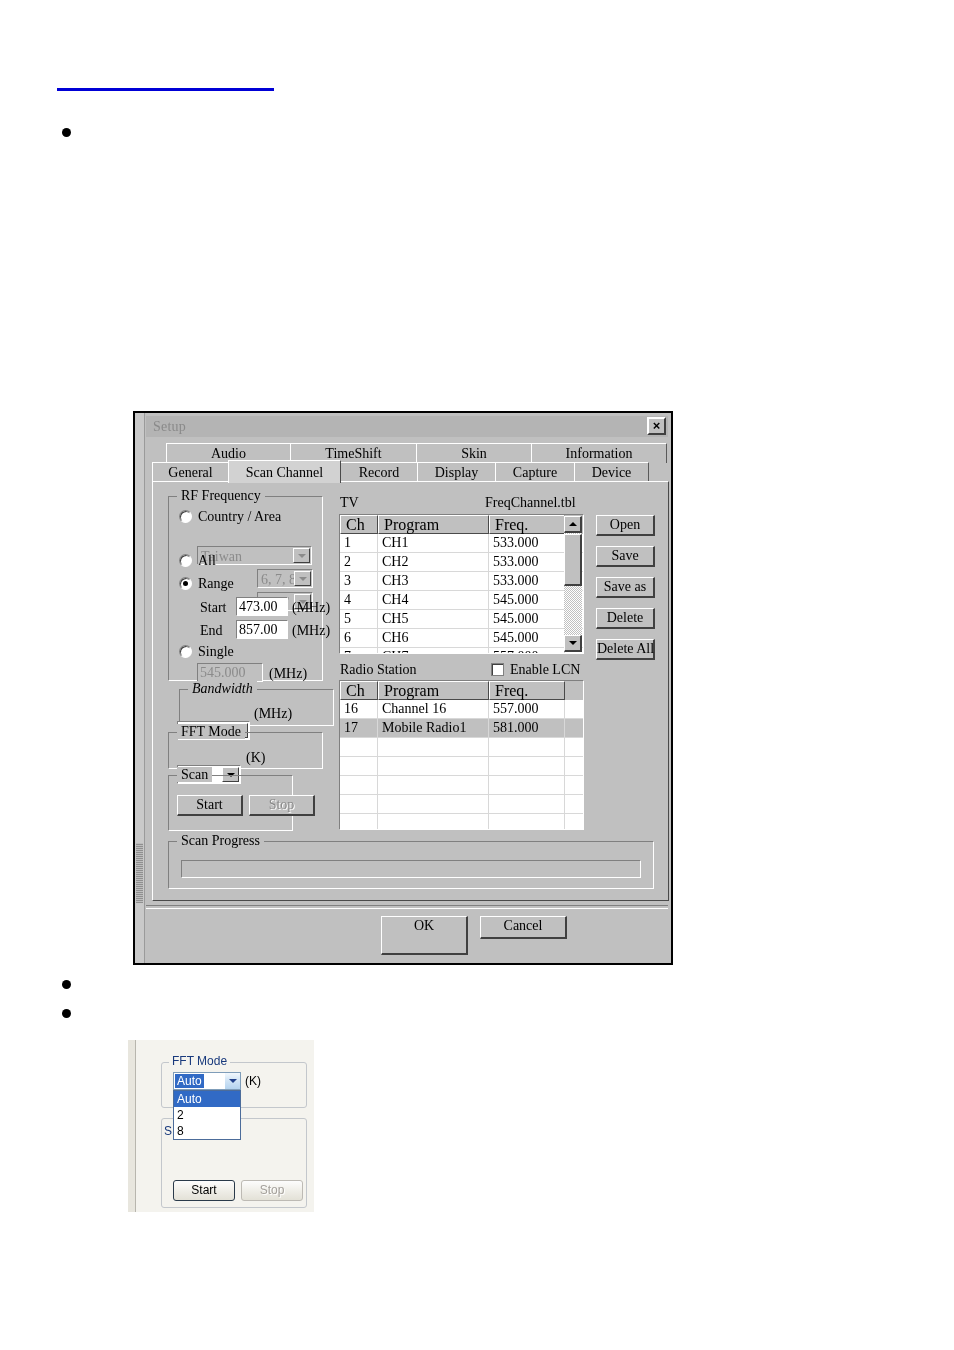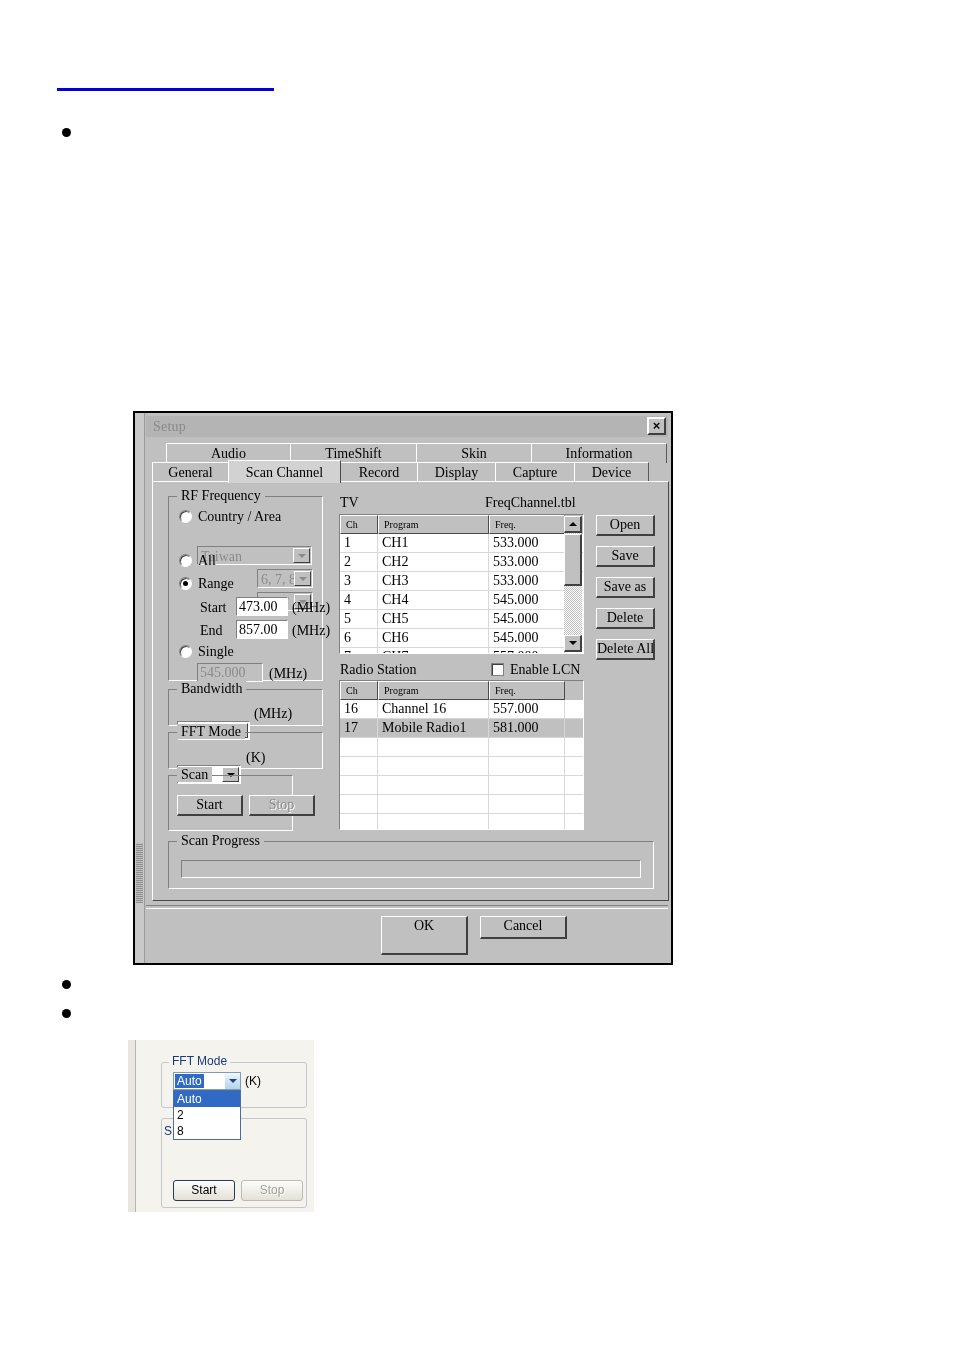--- a/index.html
+++ b/index.html
@@ -299,21 +299,21 @@
     display: flex;
     height: 19px;
     background: #c0c0c0;
   }
   .lhead div {
     border-top: 1px solid #ffffff;
     border-left: 1px solid #ffffff;
     border-right: 1px solid #4a4a4a;
     border-bottom: 1px solid #4a4a4a;
     box-sizing: border-box;
-    font-size: 10px;
+    font-size: 16px;
     line-height: 17px;
     padding-left: 5px;
     color: #000;
   }
   .lrow {
     display: flex;
     height: 18px;
     border-bottom: 1px solid #d8d8d8;
   }
   .lrow.sel { background: #c0c0c0; }
@@ -566,21 +566,21 @@
 
     <span class="lbl" style="left:47px; top:141px;">End</span>
     <div class="field" style="left:83px; top:138px; width:52px; height:19px;">857.00</div>
     <span class="lbl" style="left:139px; top:141px;">(MHz)</span>
 
     <div class="radio" style="left:26px; top:163px;"></div>
     <span class="lbl" style="left:45px; top:162px;">Single</span>
     <div class="field disabled" style="left:44px; top:181px; width:66px; height:19px;">545.000</div>
     <span class="lbl" style="left:116px; top:184px;">(MHz)</span>
 
-    <div class="group" style="left:15px; top:207px; width:155px; height:37px;">
+    <div class="group" style="left:26px; top:207px; width:155px; height:37px;font-style:italic;">
       <span class="group-title">Bandwidth</span>
     </div>
     <div class="combo" style="left:24px; top:221px; width:73px; height:19px;">
       <span class="combo-text">6</span>
       <div class="combo-arrow">
           <div class="tri-down"></div>
         </div>
     </div>
     <span class="lbl" style="left:101px; top:224px;">(MHz)</span>
 

